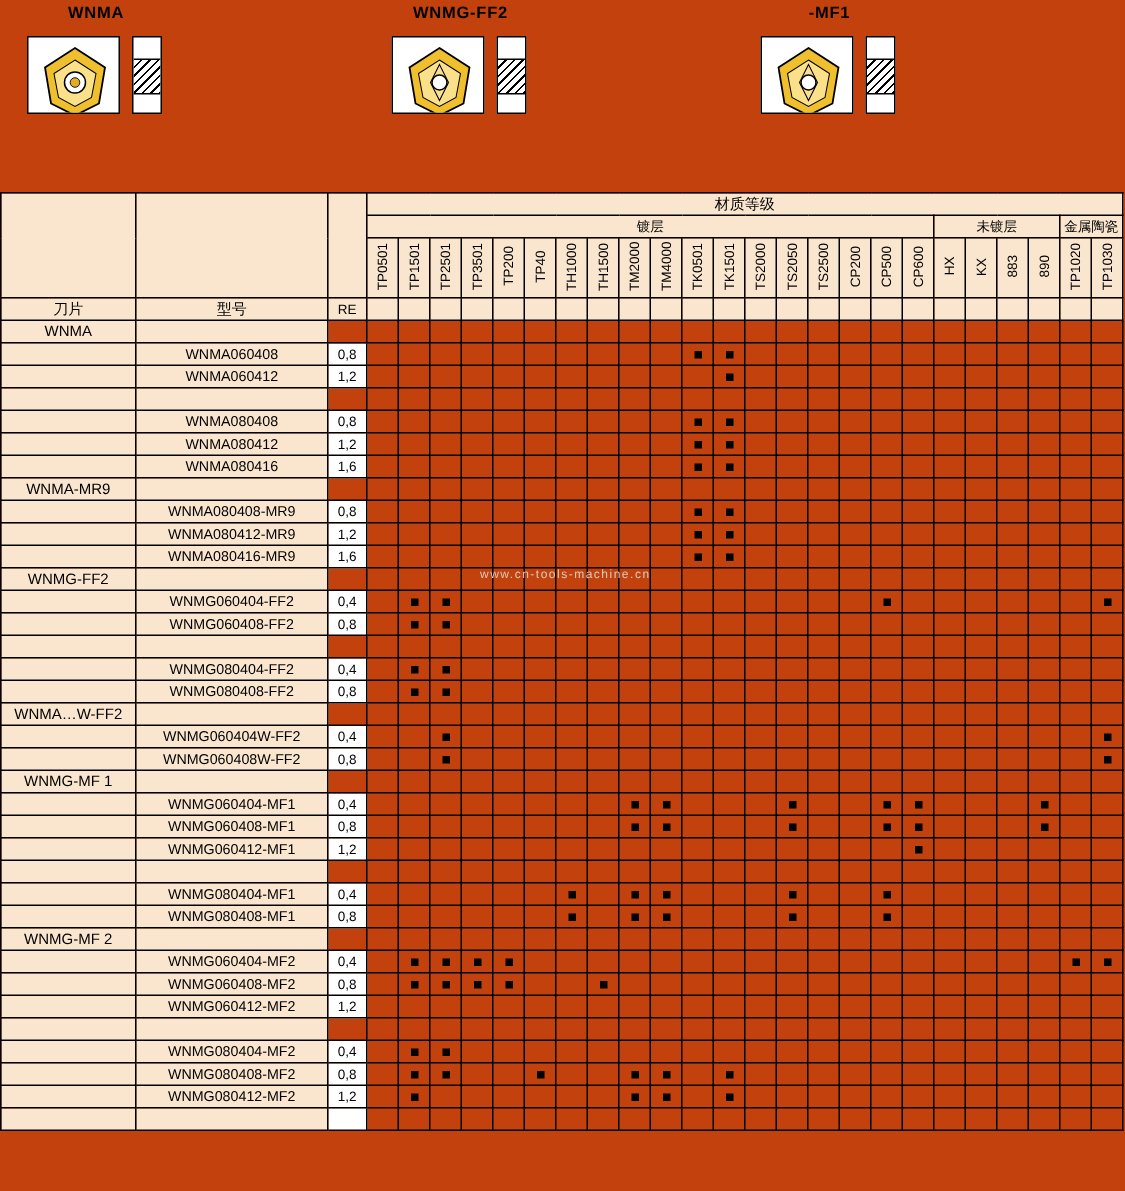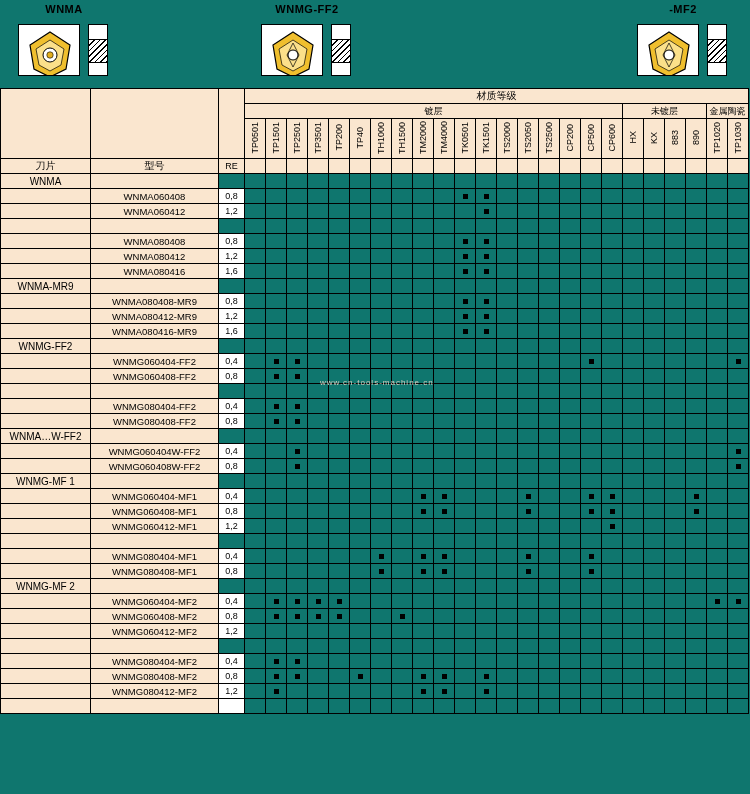--- a/index.html
+++ b/index.html
@@ -6,21 +6,21 @@
   html, body {
     margin: 0; padding: 0;
     background: #ffffff;
     font-family: "Liberation Sans", sans-serif;
   }
   #page {
     position: relative;
     width: 750px;
     height: 794px;
     overflow: hidden;
-    background: #0f766e;
+    background: #c2410c;
   }
 
   
   #gallery {
     position: relative;
     width: 750px;
     height: 88px;
   }
   .gal-cell {
     position: absolute;
@@ -74,20 +74,21 @@
     border-bottom: 1px solid #000;
   }
 
   
   table.grid {
     border-collapse: collapse;
     table-layout: fixed;
     width: 712px;
     font-size: 9px;
     color: #000;
+    margin-top: 40px;
   }
   table.grid td, table.grid th {
     border: 1px solid #000;
     padding: 0;
     text-align: center;
     vertical-align: middle;
     height: 15px;
     font-weight: normal;
   }
   .hdr { background: #fae6cf; }
@@ -159,22 +160,22 @@
               <polygon points="31,7 51,20 47,44 31,52 15,44 11,20" fill="#f0bf2e" stroke="#000" stroke-width="1.2"></polygon>
               <polygon points="31,15 45,24 42,40 31,46 20,40 17,24" fill="#fbe08a" stroke="#000" stroke-width="0.7"></polygon>
               <circle cx="31" cy="30" r="5" fill="#fff" stroke="#000" stroke-width="1"></circle>
               <path d="M31 18 L37 30 L31 42 L25 30 Z" fill="none" stroke="#000" stroke-width="0.7"></path>
             </svg></div>
           <div class="side-box" style="left: 70px;">
             <div class="hatch" style="top: 14px; height: 24px; border-top: 1px solid rgb(0, 0, 0); border-bottom: 1px solid rgb(0, 0, 0);"></div>
           </div>
         </div>
       </div>
-      <div class="gal-cell" style="left: 633px; width: 100px;">
-        <div class="gal-label">-MF2</div>
+      <div class="gal-cell" style="left: 503px; width: 100px;">
+        <div class="gal-label">-MF1</div>
         <div class="gal-art" style="width: 92px;">
           <div class="chip-box"><svg width="62" height="52" viewBox="0 0 62 52">
               <polygon points="31,7 51,20 47,44 31,52 15,44 11,20" fill="#f0bf2e" stroke="#000" stroke-width="1.2"></polygon>
               <polygon points="31,15 45,24 42,40 31,46 20,40 17,24" fill="#fbe08a" stroke="#000" stroke-width="0.7"></polygon>
               <circle cx="31" cy="30" r="5" fill="#fff" stroke="#000" stroke-width="1"></circle>
               <path d="M31 18 L37 30 L31 42 L25 30 Z" fill="none" stroke="#000" stroke-width="0.7"></path>
             </svg></div>
           <div class="side-box" style="left: 70px;">
             <div class="hatch" style="top: 14px; height: 24px; border-top: 1px solid rgb(0, 0, 0); border-bottom: 1px solid rgb(0, 0, 0);"></div>
           </div>

